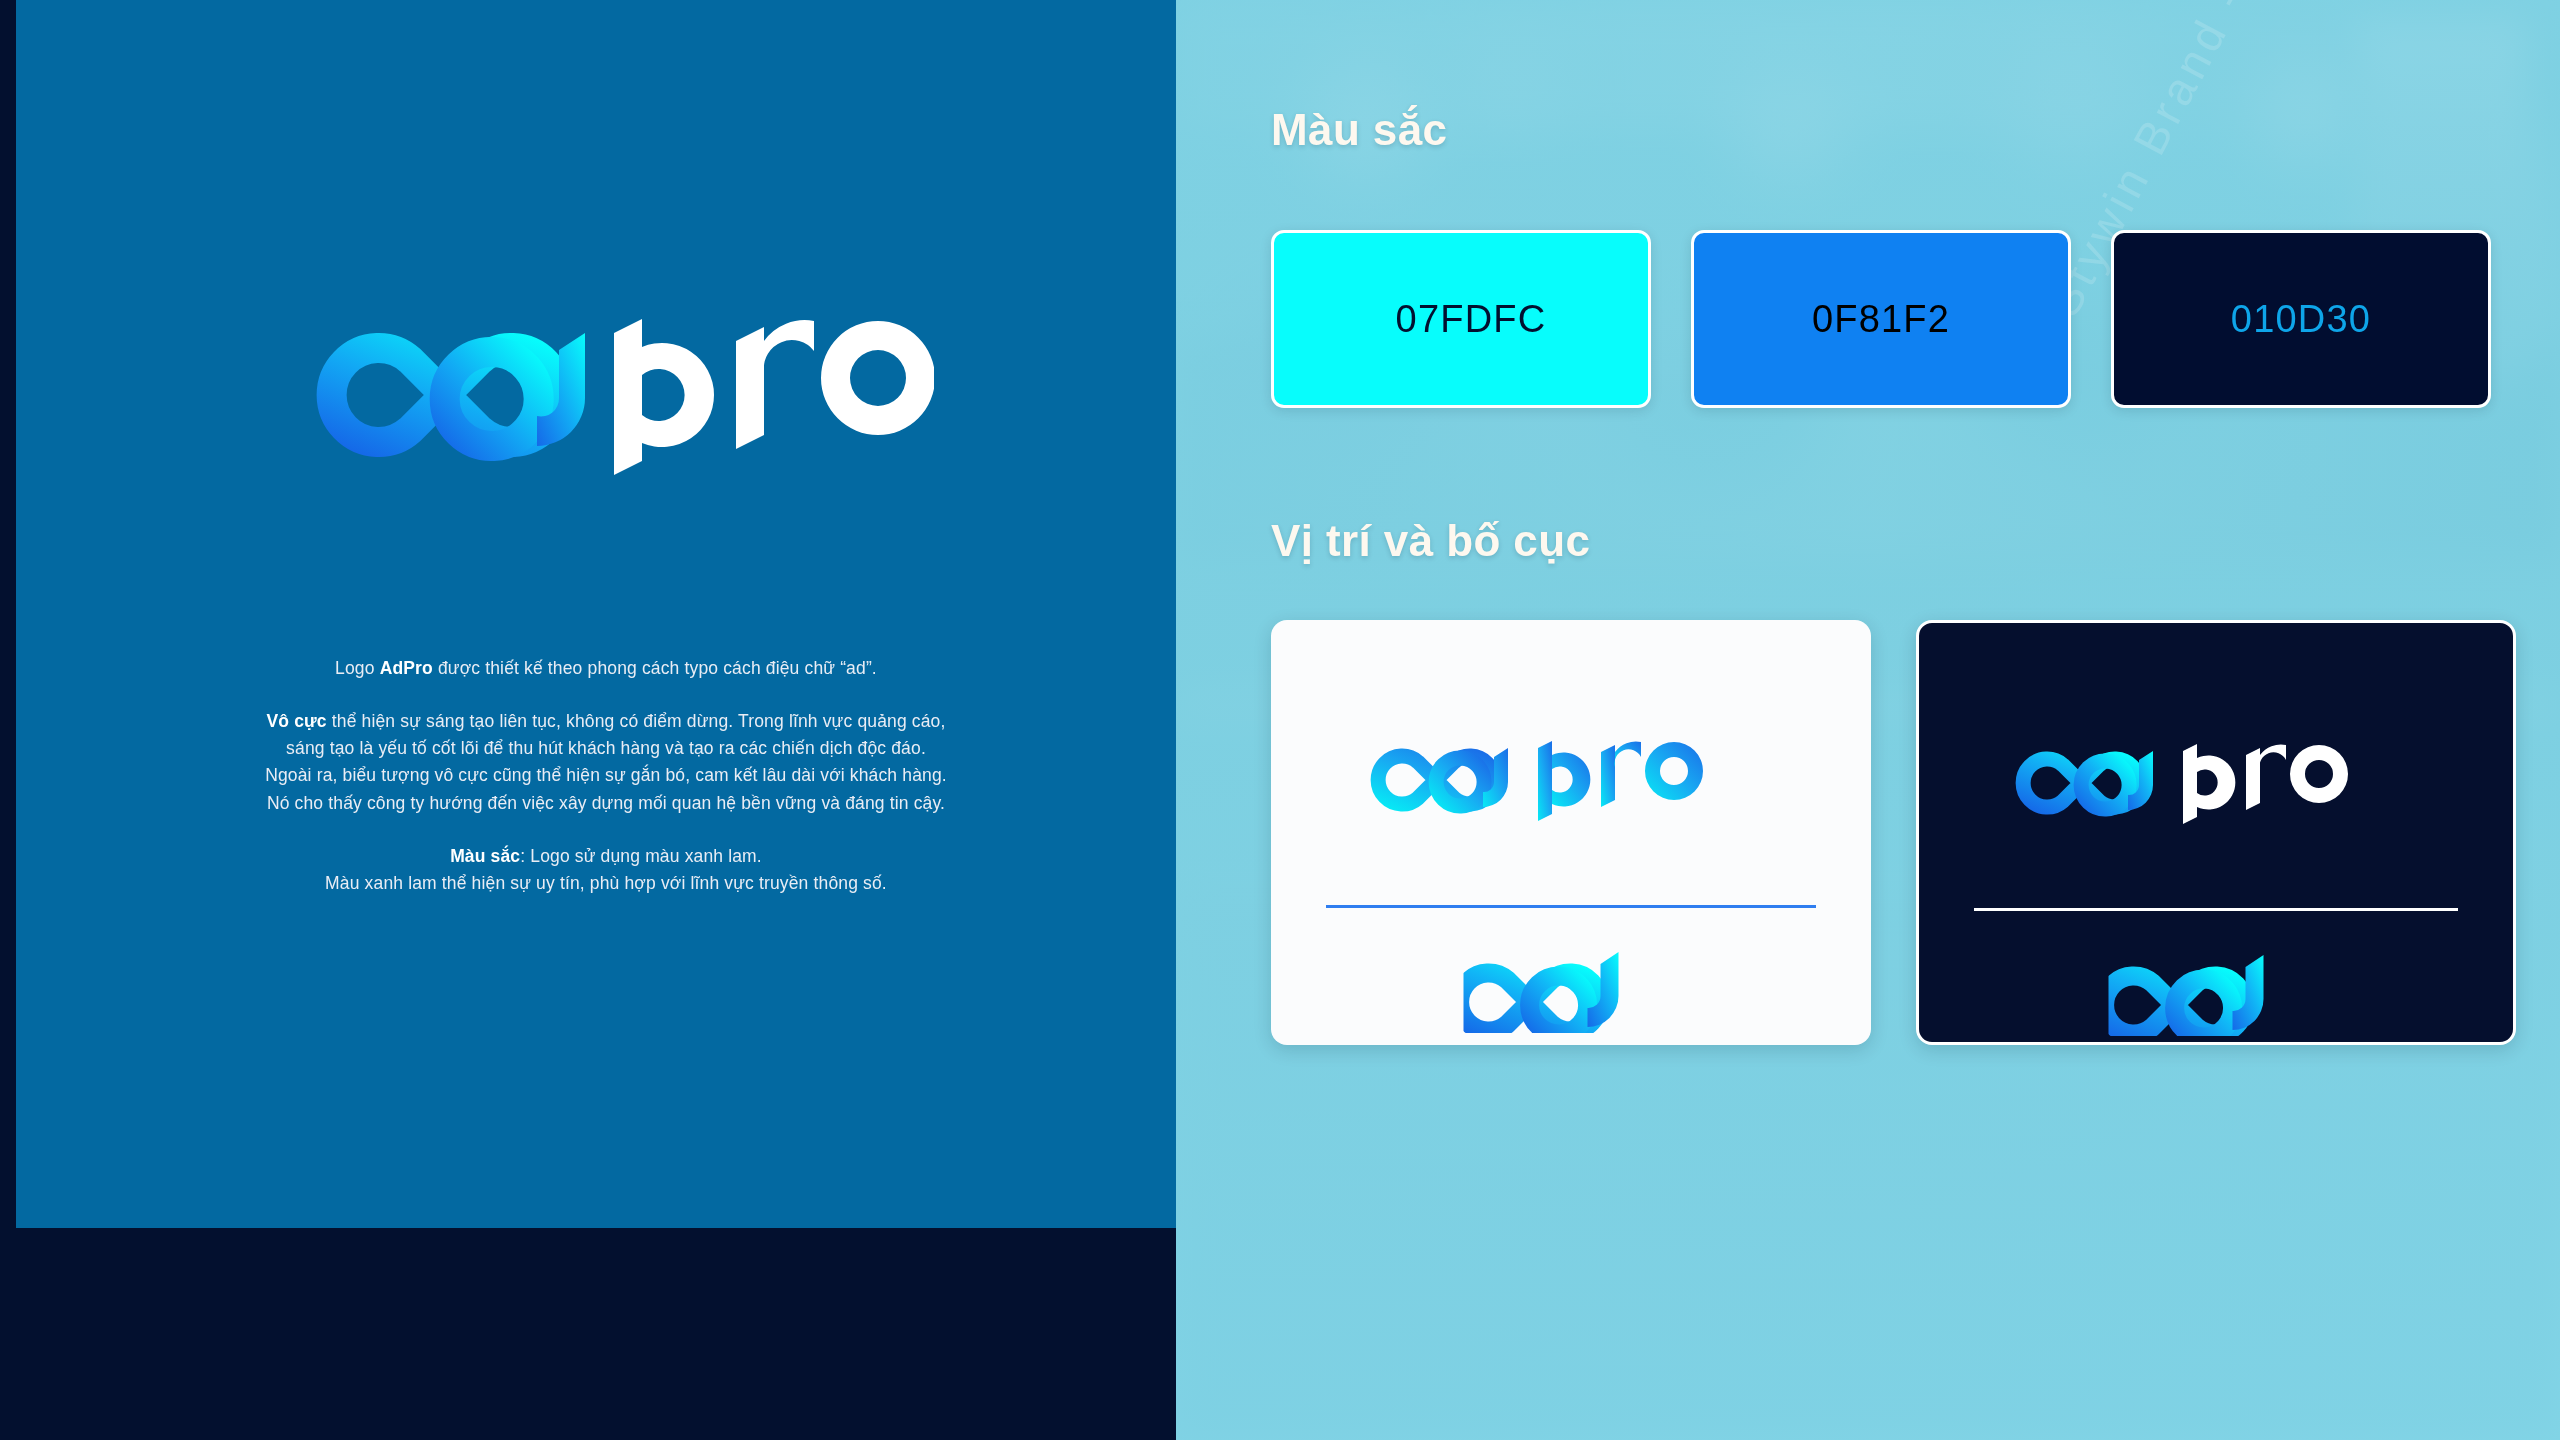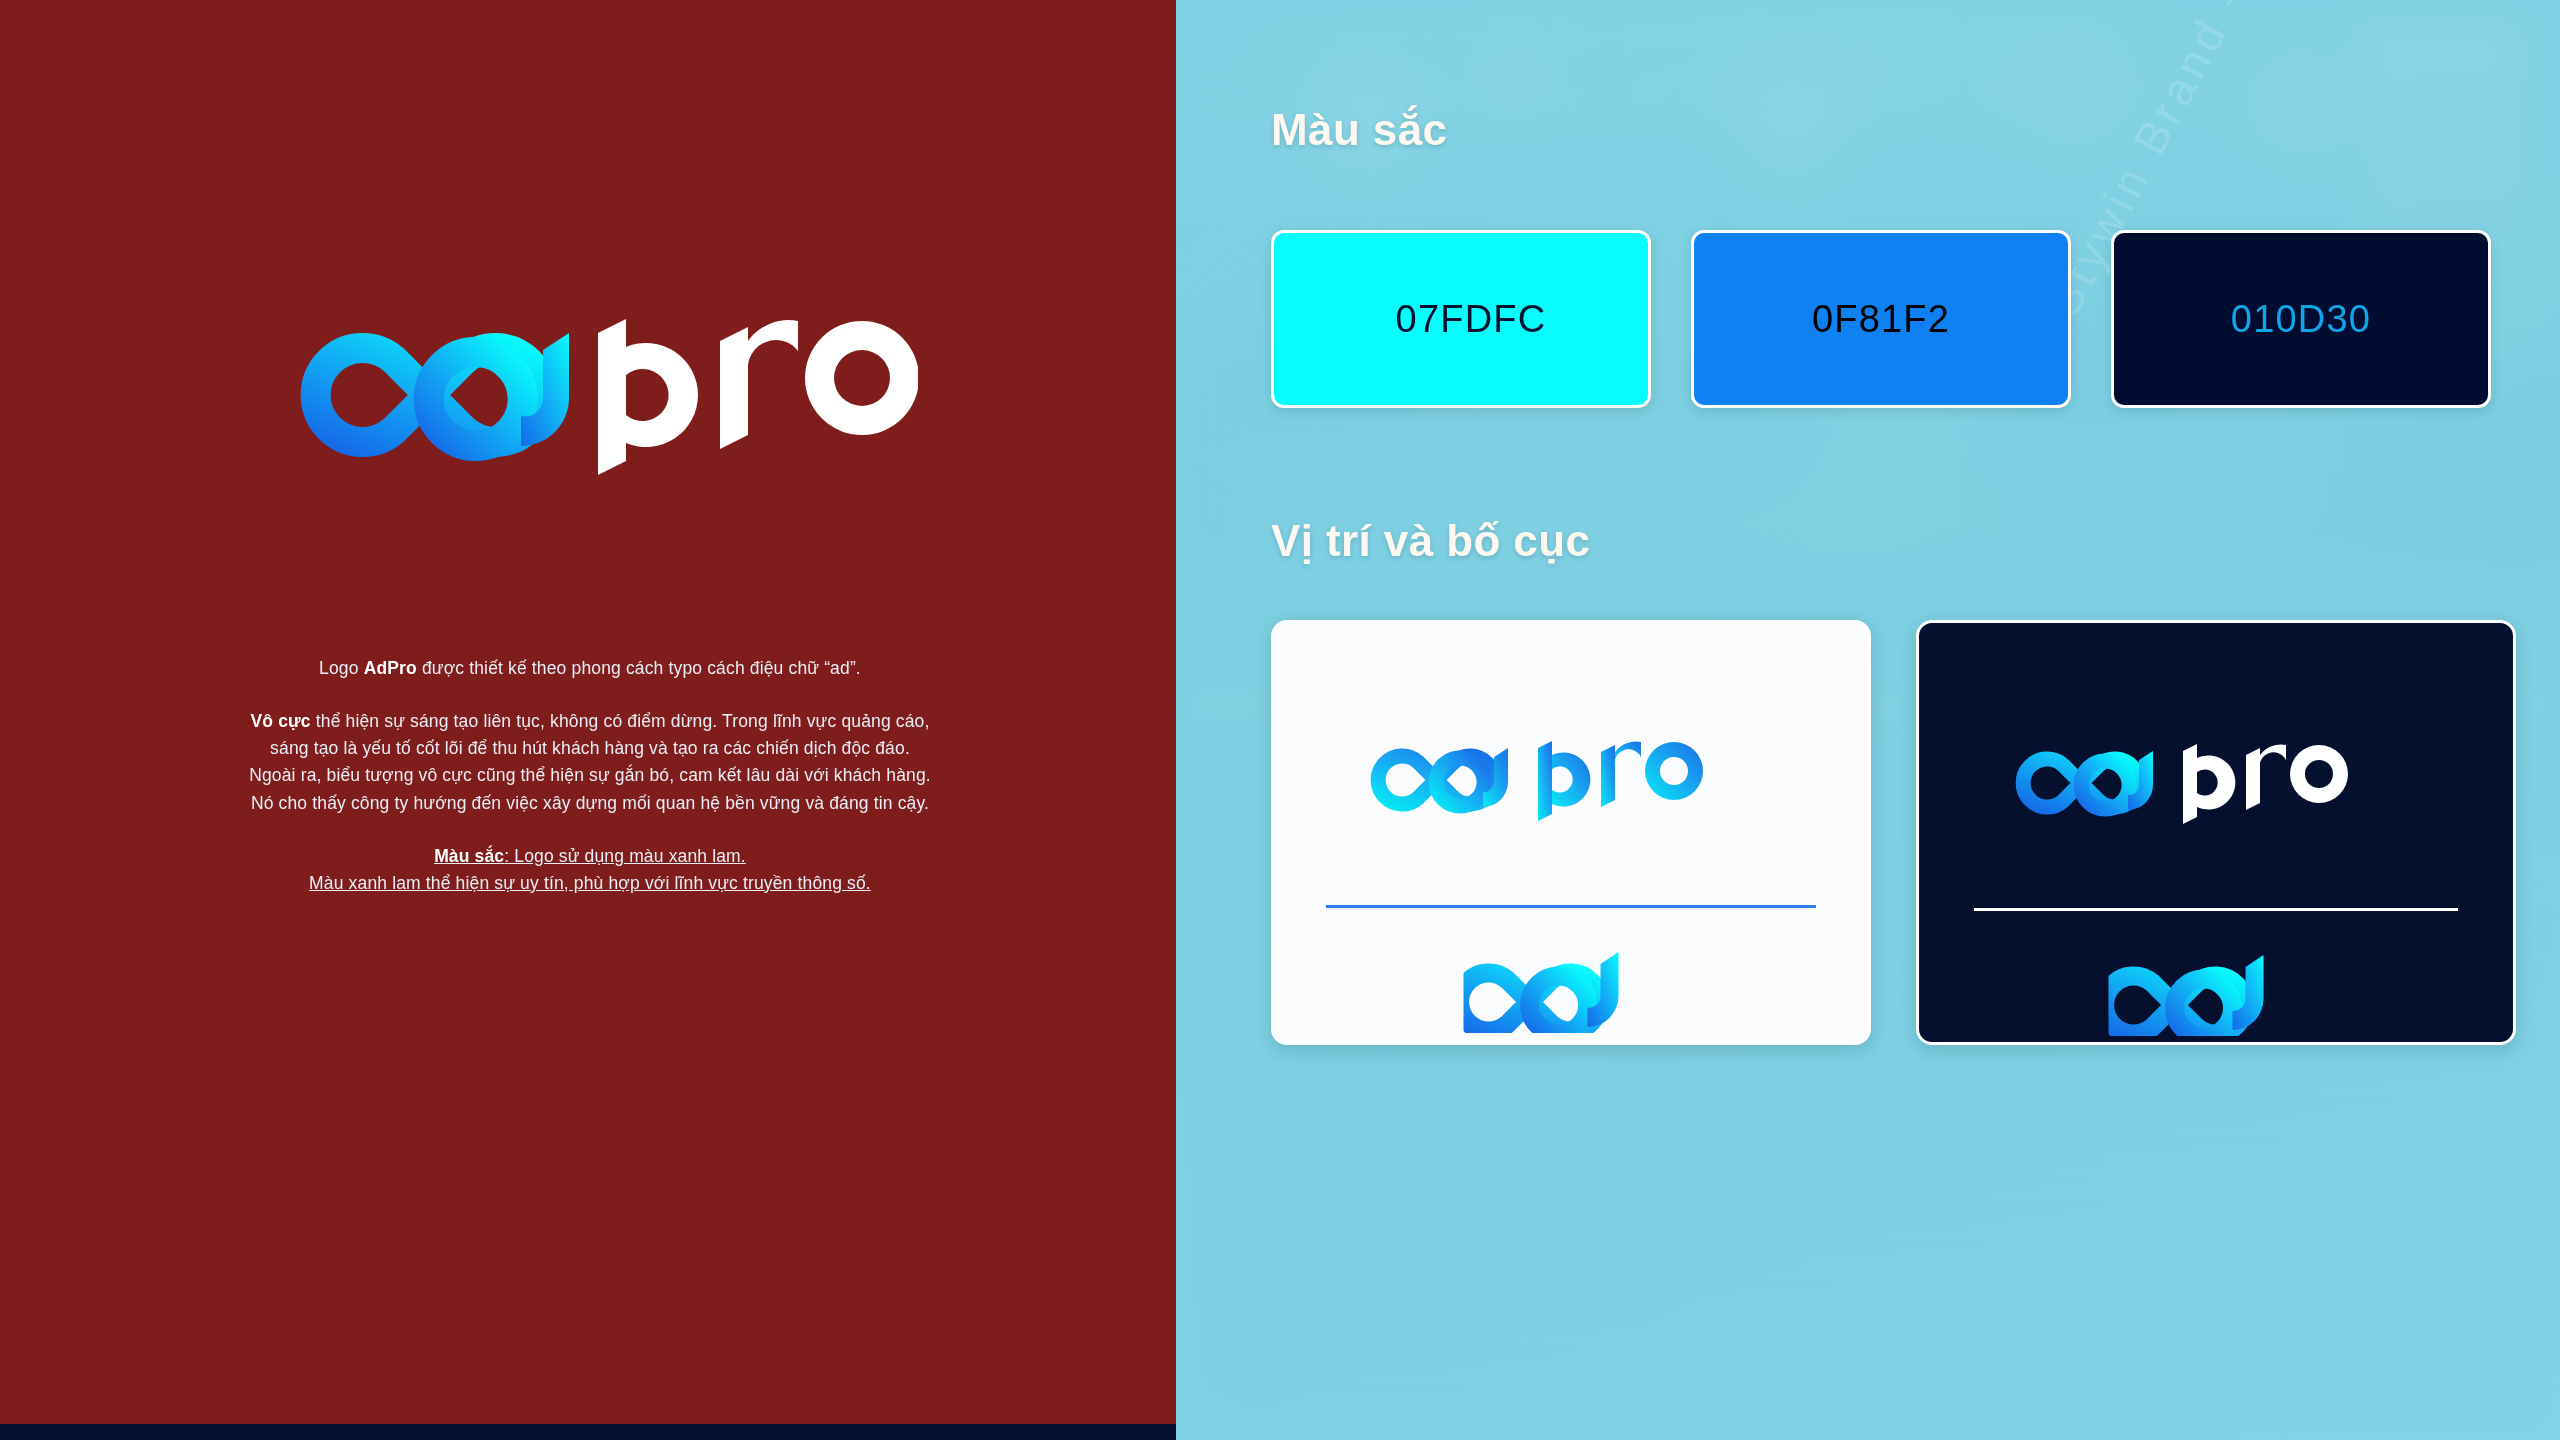--- a/index.html
+++ b/index.html
@@ -3,35 +3,35 @@
 <meta charset="utf-8">
 <style>
   * { margin:0; padding:0; box-sizing:border-box; }
   html,body { width:2560px; height:1440px; overflow:hidden; background:#03102f;
     font-family:"Liberation Sans", sans-serif; }
 
   #stage { position:relative; width:2560px; height:1440px; overflow:hidden; }
 
   
   #left-panel {
-    position:absolute; left:0; top:0; width:1176px; height:1424px;
-    background:#7f1d1d; overflow:hidden;
+    position:absolute; left:16px; top:0; width:1176px; height:1228px;
+    background:#0369a1; overflow:hidden;
   }
   #logo-main {
     position:absolute; left:268px; top:255px; width:650px; height:230px;
   }
   #logo-main svg { width:100%; height:100%; display:block; }
 
   #desc-block {
     position:absolute; left:80px; top:655px; width:1020px;
     text-align:center; color:#e9edf5;
     font-size:17.5px; line-height:1.55; letter-spacing:.15px;
   }
   #desc-block p { margin-bottom:26px; }
-  #desc-block p:last-child { margin-bottom:8px;text-decoration:underline; }
+  #desc-block p:last-child { margin-bottom:8px; }
   #desc-block b { font-weight:700; color:#ffffff; }
 
   
   #right-panel {
     position:absolute; left:1176px; top:0; width:1384px; height:1440px;
     overflow:hidden;
     background:
       linear-gradient(160deg,#7fd3e4 0%, #83d6e6 26%, #7ed2e3 52%, #7cd0e2 74%, #86d8e8 100%);
   }
   

